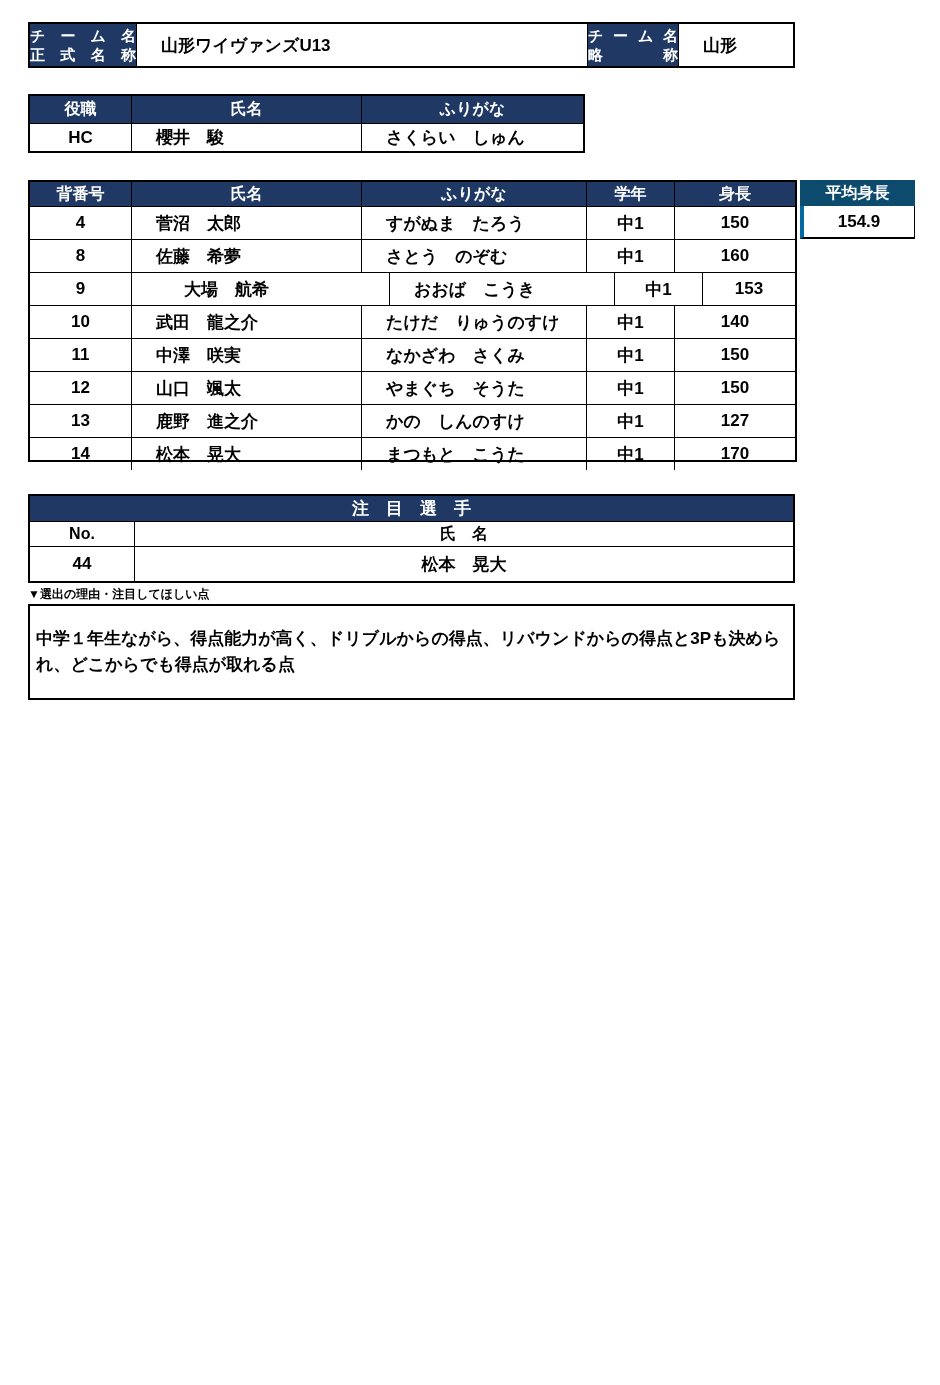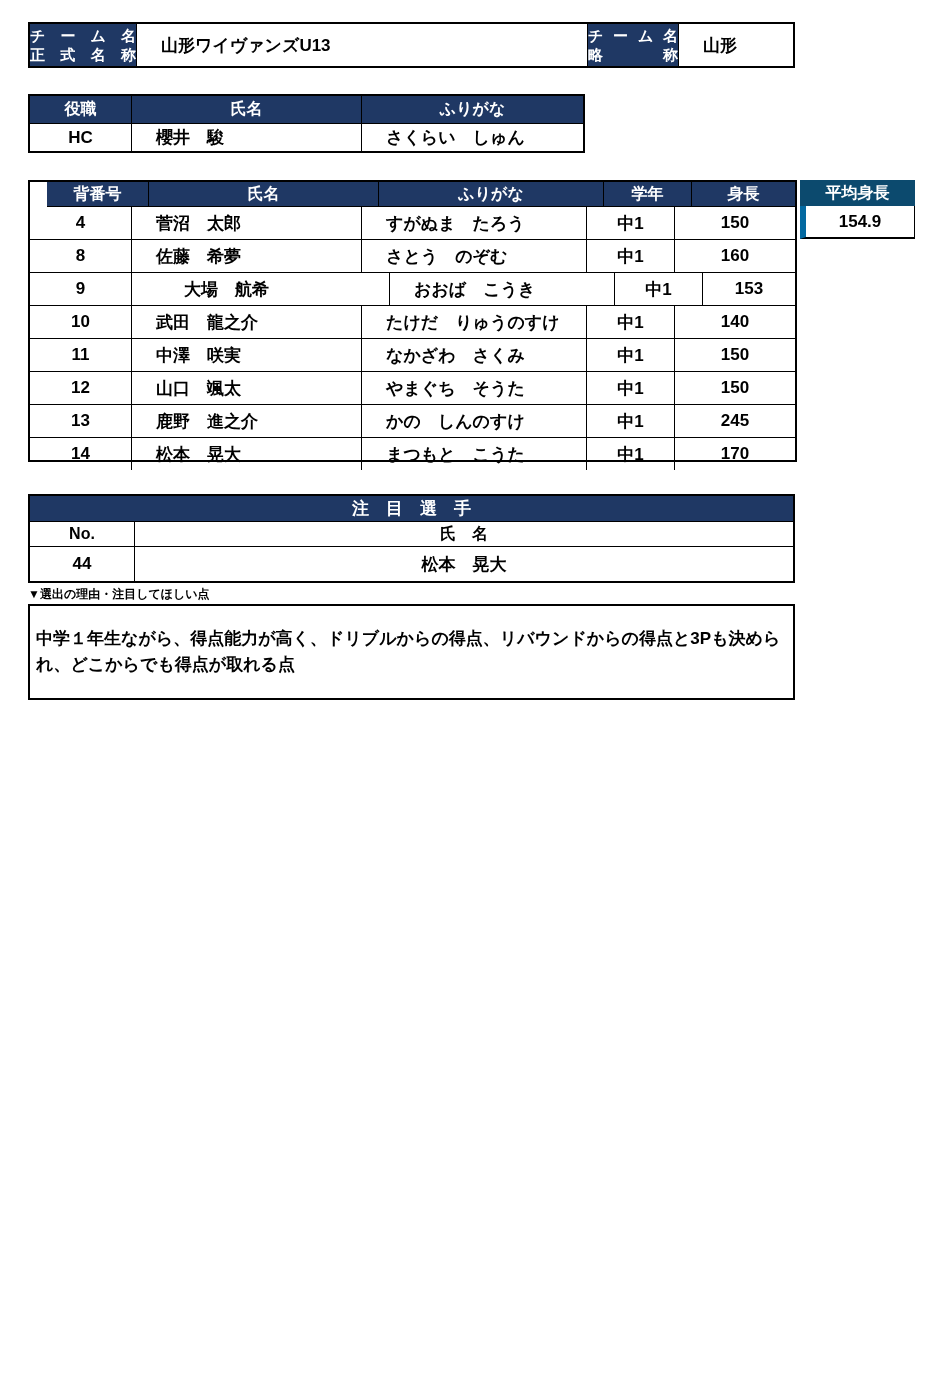--- a/index.html
+++ b/index.html
@@ -33,21 +33,21 @@
   #team-tbl .row{flex:1;}
   
   #staff-tbl{left:28px;top:94px;width:557px;height:59px;}
   
   #roster-tbl{left:28px;top:180px;width:769px;height:282px;}
   #roster-tbl .drow{height:32px;}
   
   #avg-header{left:800px;top:180px;width:115px;height:26px;font-size:16px;}
   #avg-value{
     left:800px;top:206px;width:115px;height:33px;background:#fff;
-    border-left:6px solid #0369a1;border-right:1px solid #000;border-bottom:2px solid #000;
+    border-left:4px solid #0369a1;border-right:1px solid #000;border-bottom:2px solid #000;
     font-size:17px;
   }
   
   #feat-tbl{left:28px;top:494px;width:767px;height:89px;}
   
   #reason-label{left:28px;top:584px;width:767px;height:20px;font-size:12px;display:flex;align-items:center;}
   #reason-box{
     left:28px;top:604px;width:767px;height:96px;border:2px solid #000;
     display:flex;align-items:center;padding:11px 6px;box-sizing:border-box;
   }
@@ -78,21 +78,21 @@
     <div class="cell navy f16" style="flex:1;">ふりがな</div>
   </div>
   <div class="row" style="flex:1;">
     <div class="cell br f17" style="width:102px;">HC</div>
     <div class="cell br left f17" style="width:230px;">櫻井　駿</div>
     <div class="cell left f17" style="flex:1;">さくらい　しゅん</div>
   </div>
 </div>
 
 <div id="roster-tbl" class="abs tbl">
-  <div class="row bb" style="height:24px;margin-left:17px;">
+  <div class="row bb" style="height:24px;">
     <div class="cell navy br f16" style="width:102px;">背番号</div>
     <div class="cell navy br f16" style="width:230px;">氏名</div>
     <div class="cell navy br f16" style="width:225px;">ふりがな</div>
     <div class="cell navy br f16" style="width:88px;">学年</div>
     <div class="cell navy f16" style="flex:1;">身長</div>
   </div>
 
   <div class="row bb drow">
     <div class="cell br f17" style="width:102px;">4</div>
     <div class="cell br left f17" style="width:230px;">菅沼　太郎</div>
@@ -133,21 +133,21 @@
     <div class="cell br left f17" style="width:230px;">山口　颯太</div>
     <div class="cell br left f17" style="width:225px;">やまぐち　そうた</div>
     <div class="cell br f17" style="width:88px;">中1</div>
     <div class="cell f17" style="flex:1;">150</div>
   </div>
   <div class="row bb drow">
     <div class="cell br f17" style="width:102px;">13</div>
     <div class="cell br left f17" style="width:230px;">鹿野　進之介</div>
     <div class="cell br left f17" style="width:225px;">かの　しんのすけ</div>
     <div class="cell br f17" style="width:88px;">中1</div>
-    <div class="cell f17" style="flex:1;">245</div>
+    <div class="cell f17" style="flex:1;">127</div>
   </div>
   <div class="row drow">
     <div class="cell br f17" style="width:102px;">14</div>
     <div class="cell br left f17" style="width:230px;">松本　晃大</div>
     <div class="cell br left f17" style="width:225px;">まつもと　こうた</div>
     <div class="cell br f17" style="width:88px;">中1</div>
     <div class="cell f17" style="flex:1;">170</div>
   </div>
 </div>
 

